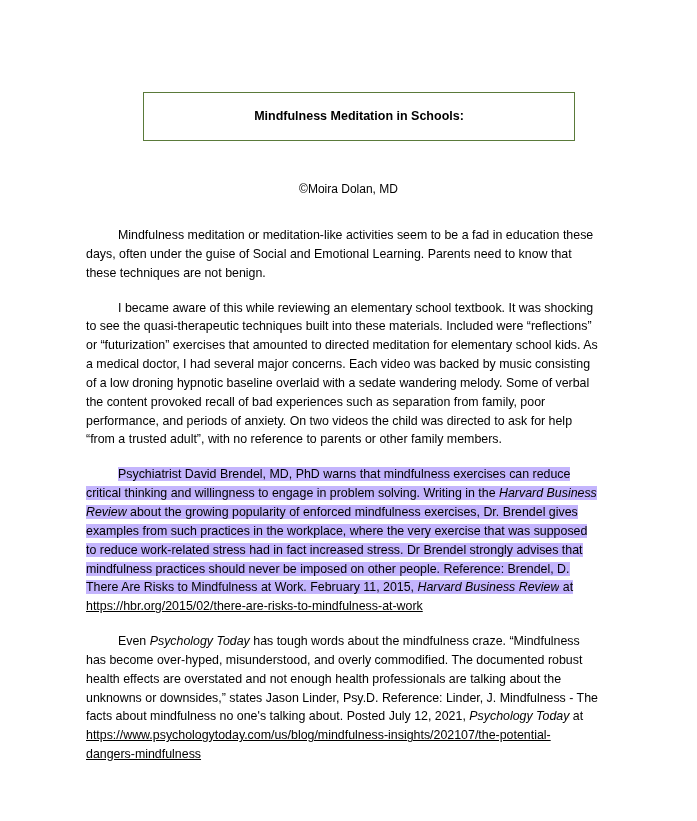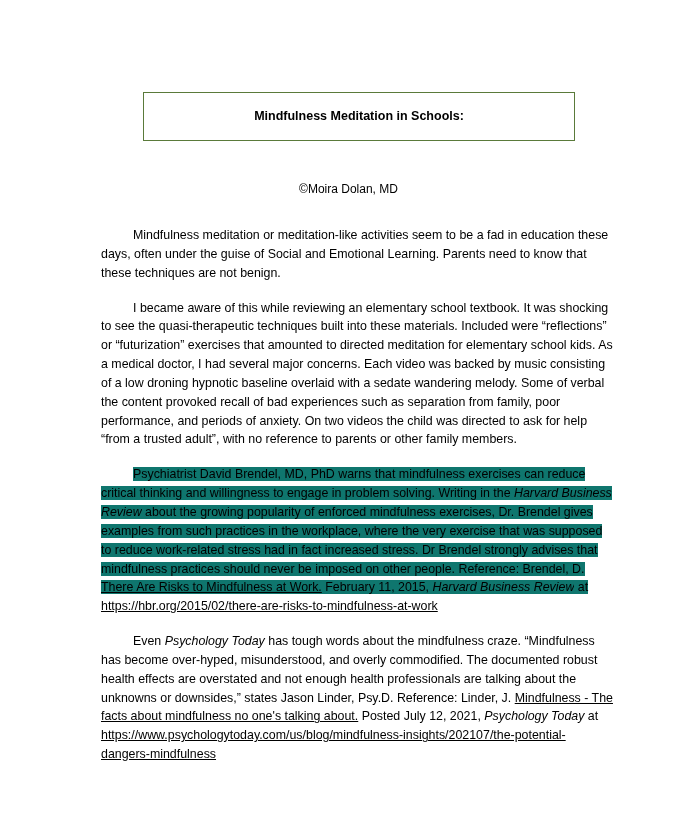--- a/index.html
+++ b/index.html
@@ -42,43 +42,42 @@
     position: absolute;
     left: 0;
     top: 182px;
     width: 697px;
     text-align: center;
     font-size: 12px;
     color: #000;
   }
   .body-area {
     position: absolute;
-    left: 101px;
+    left: 86px;
     top: 226px;
     width: 512px;
   }
   p.para {
     margin: 0 0 16px 0;
     font-size: 12.4px;
     line-height: 1.52;
     text-align: left;
     color: #000;
   }
   p.para .indent {
     display: inline-block;
     width: 32px;
   }
   .hl {
-    background: #0f766e;
+    background: #c4b5fd;
   }
   .ital {
     font-style: italic;
   }
   .ul {
-    text-decoration: underline;
   }
   .link {
     text-decoration: underline;
     color: #000;
     text-align: center;
   }
 </style>
 </head>
 <body>
 

